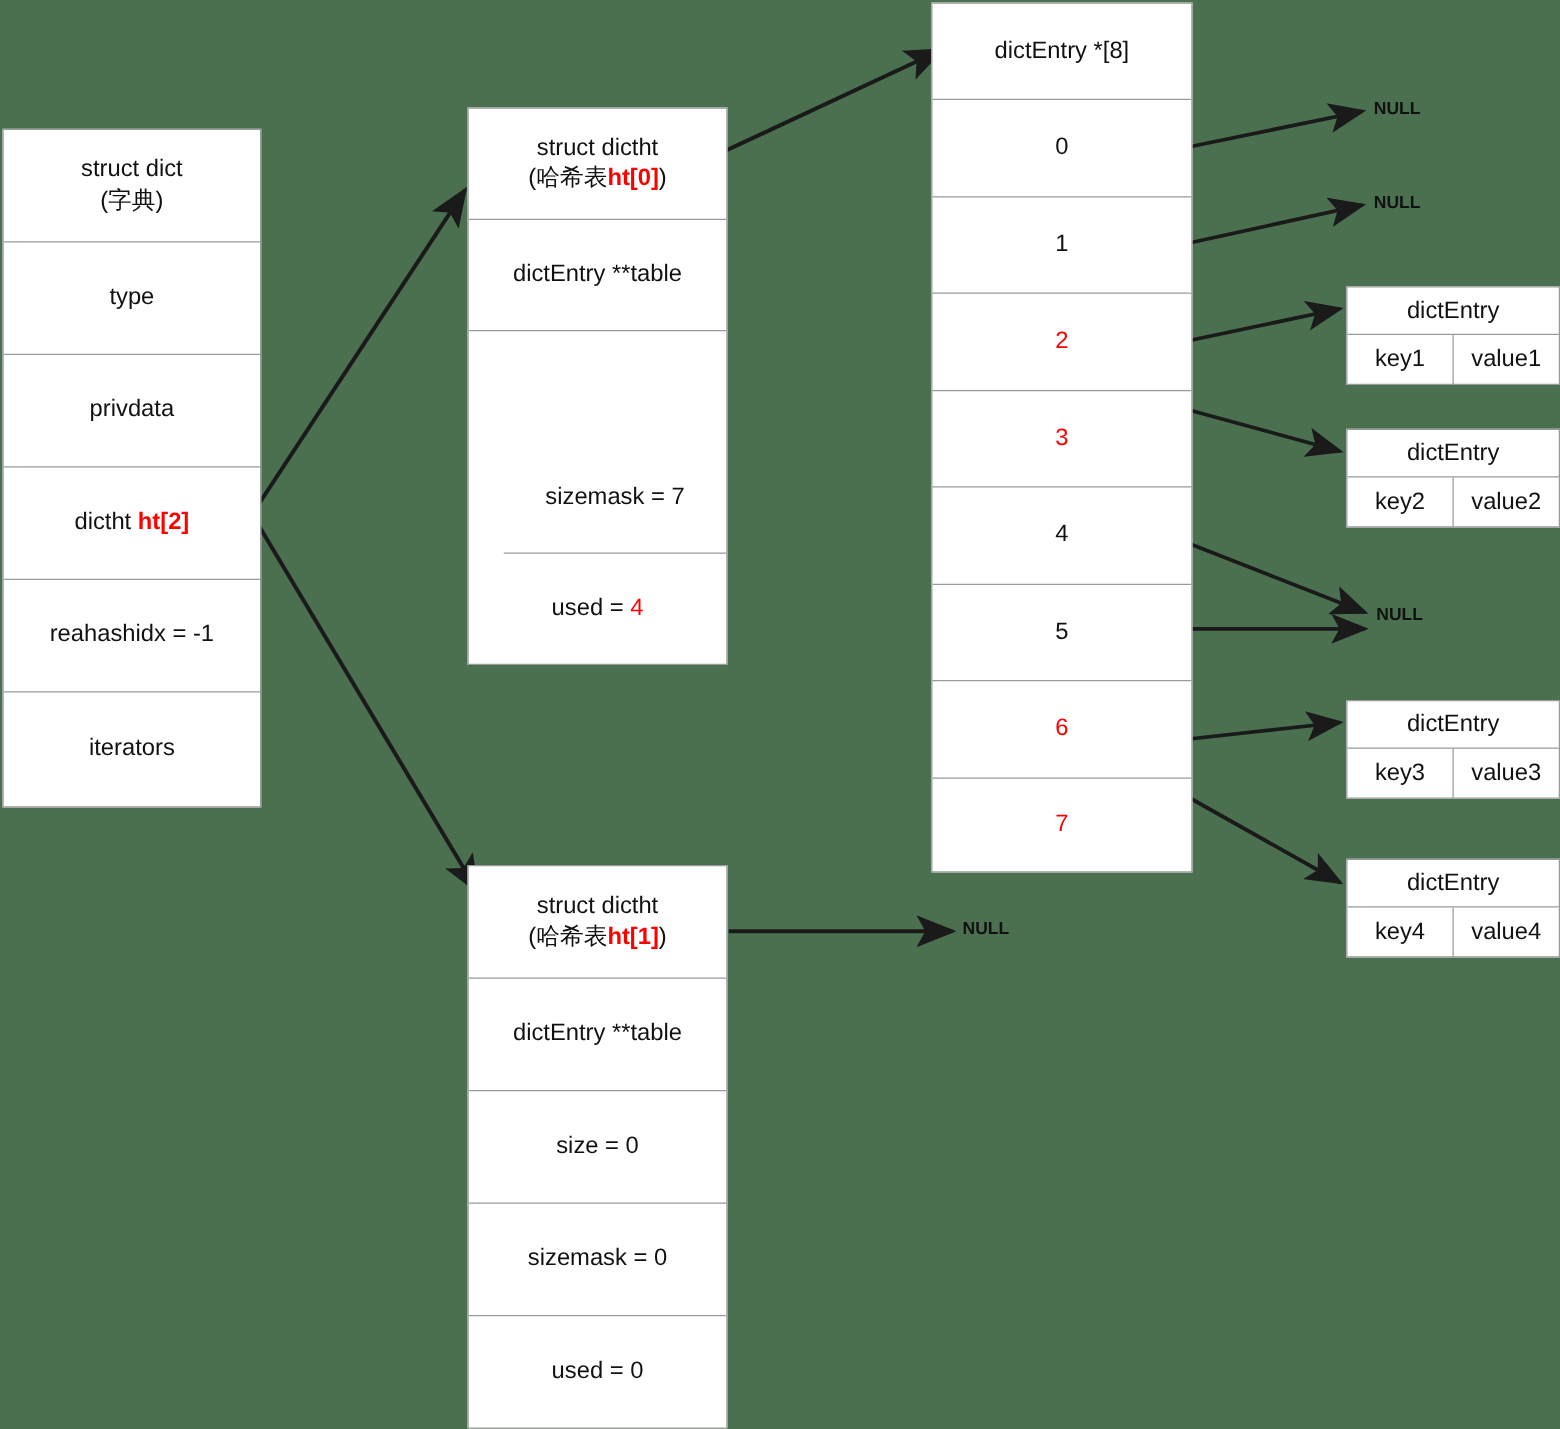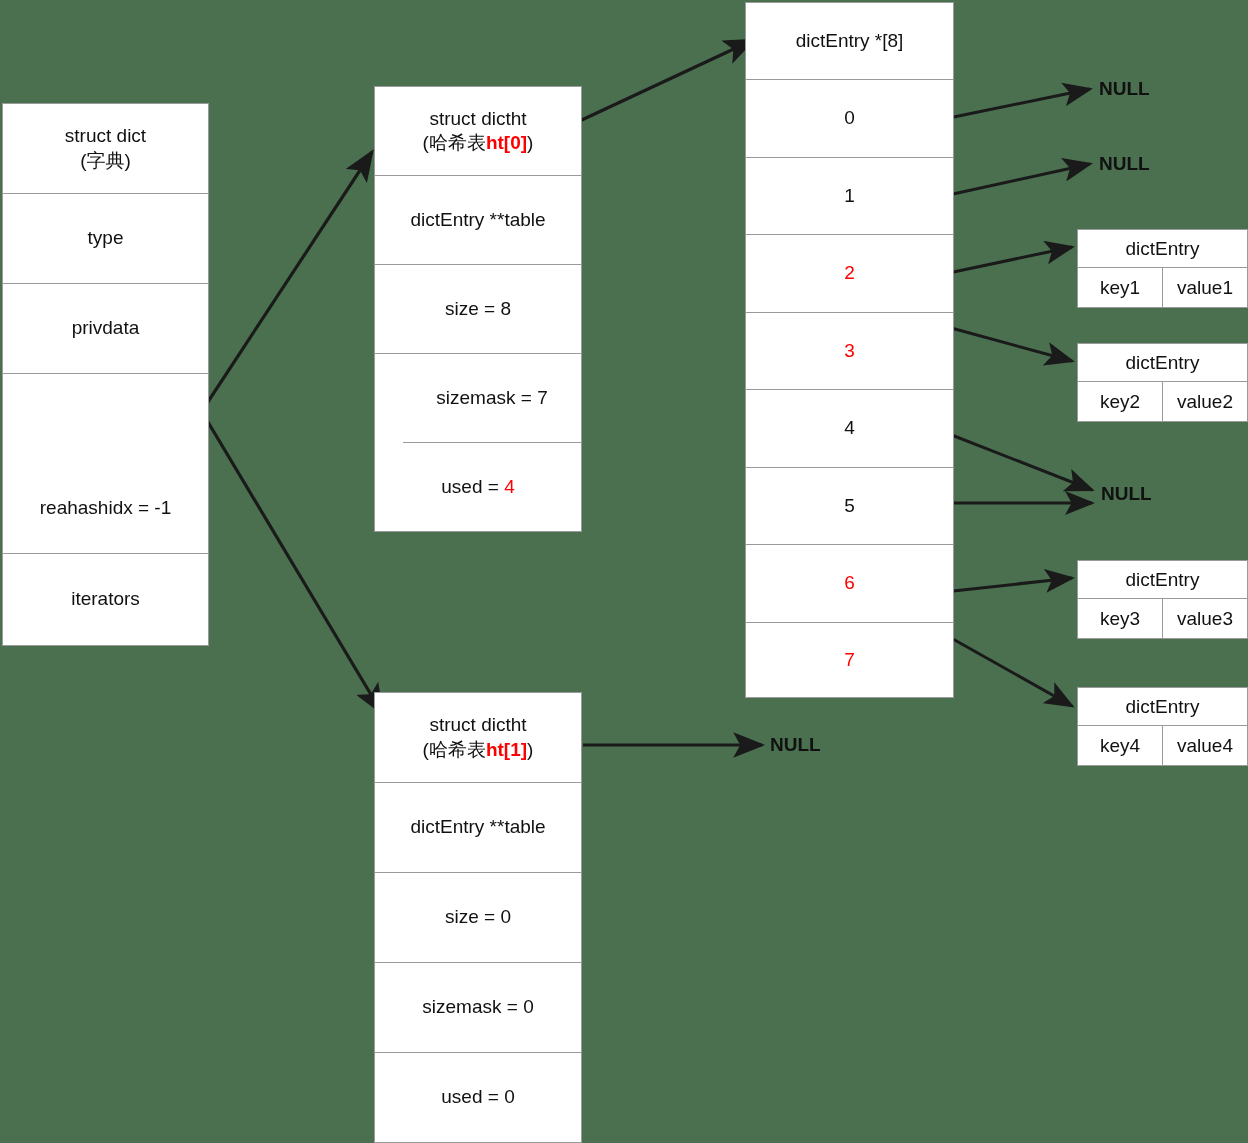--- a/index.html
+++ b/index.html
@@ -36,21 +36,21 @@
     line-height: 1.28;
   }
   .cell.last { border-bottom: none; }
   .cell .stack { display: block; }
   .red { color: #ff0000; }
   .redb { color: #ff0000; font-weight: bold; }
   .nullLabel {
     position: absolute;
     font-family: "Liberation Sans", sans-serif;
     font-weight: bold;
-    font-size: 19px;
+    font-size: 14px;
     color: #111111;
     white-space: nowrap;
   }
   .entryBox {
     position: absolute;
     background: #ffffff;
     border: 1px solid #9a9a9a;
     box-sizing: border-box;
   }
   .entryHead {
@@ -129,40 +129,42 @@
         <span>struct dict</span><br>
         <span>(字典)</span>
       </span>
     </div>
     <div class="cell" style="top:90px; height:90px;text-align:center;">
       <span>type</span>
     </div>
     <div class="cell" style="top:180px; height:90px;">
       <span>privdata</span>
     </div>
+    <div class="cell" style="top:270px; height:90px;">
+      <span class="stack">
+        <span>dictht </span><span class="redb">ht[2]</span>
+      </span>
+    </div>
     <div class="cell" style="top:360px; height:90px;">
       <span>reahashidx = -1</span>
     </div>
     <div class="cell last" style="top:450px; height:91px;">
       <span>iterators</span>
     </div>
   </div>
 
   <div class="box" style="left:374px; top:86px; width:208px; height:446px;">
     <div class="cell" style="top:0; height:89px;">
       <span class="stack">
         <span>struct dictht</span><br>
         <span><span>(哈希表</span><span class="redb">ht[0]</span><span>)</span></span>
       </span>
     </div>
     <div class="cell" style="top:89px; height:89px;">
       <span>dictEntry **table</span>
-    </div>
-    <div class="cell" style="top:178px; height:89px;">
-      <span>size = 8</span>
     </div>
     <div class="cell" style="top:267px; height:89px;margin-left:28px;">
       <span>sizemask = 7</span>
     </div>
     <div class="cell last" style="top:356px; height:88px;">
       <span><span>used = </span><span class="red">4</span></span>
     </div>
   </div>
 
   <div class="box" style="left:374px; top:692px; width:208px; height:451px;">

